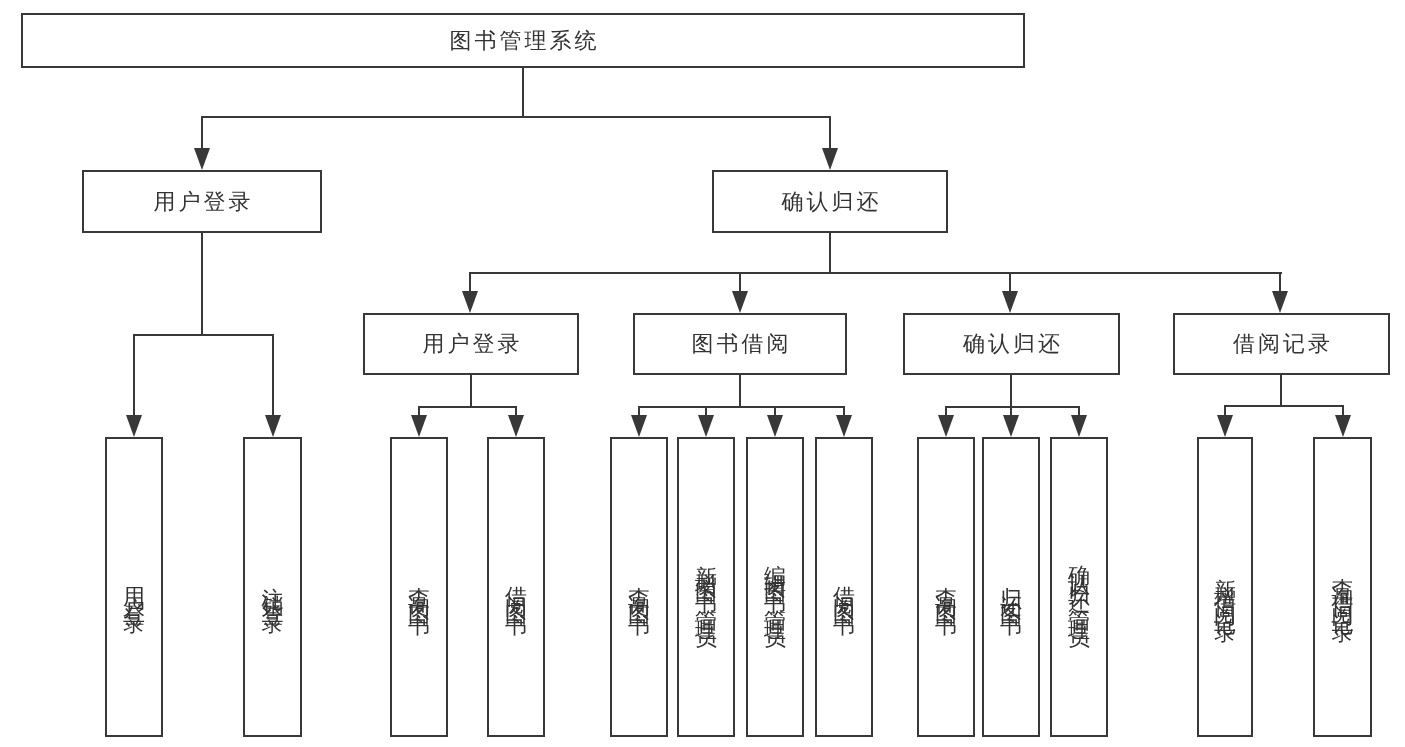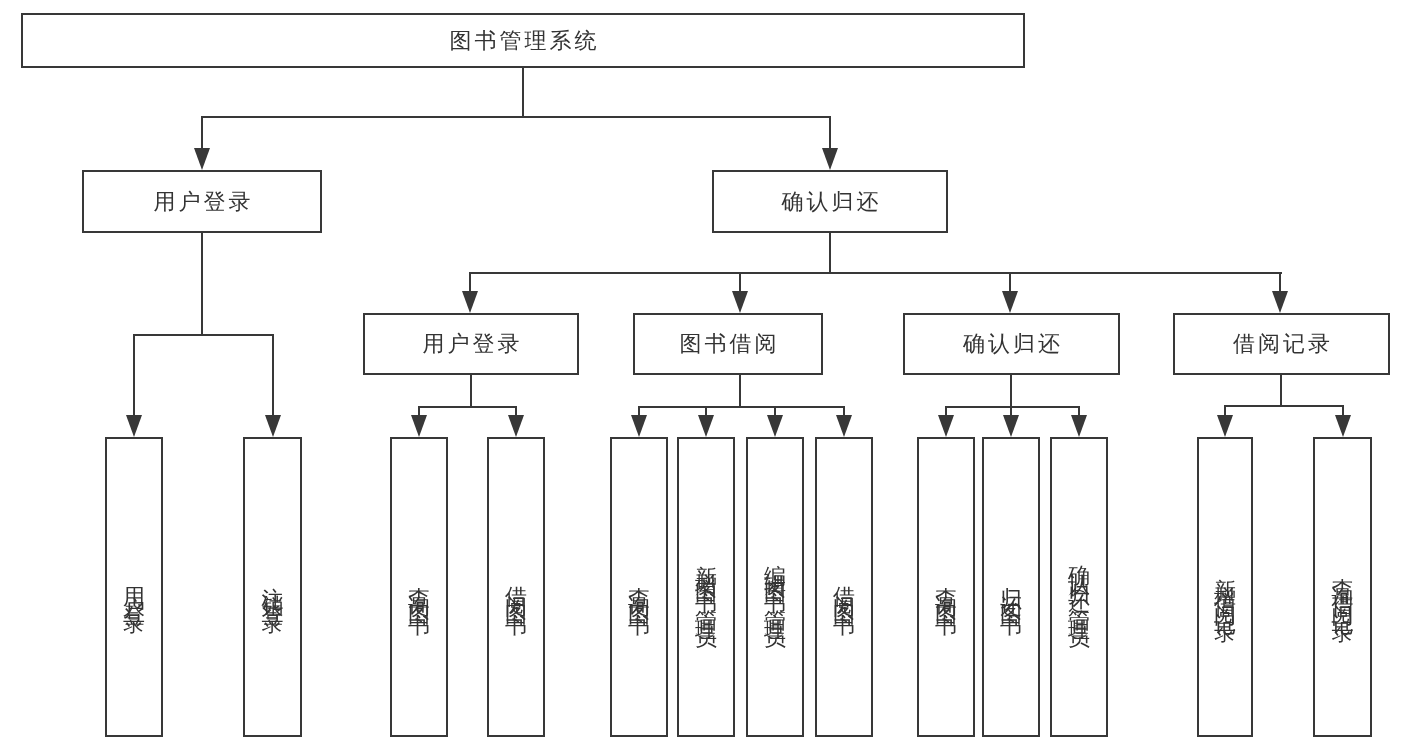--- a/index.html
+++ b/index.html
@@ -122,21 +122,21 @@
   <div class="arrow" style="left:1335px;top:415px"></div>
 
   <div class="node" style="left:21px;top:13px;width:1004px;height:55px">图书管理系统</div>
 
   <div class="node" style="left:82px;top:170px;width:240px;height:63px">用户登录</div>
 
   <div class="node" style="left:712px;top:170px;width:236px;height:63px">确认归还</div>
 
   <div class="node" style="left:363px;top:313px;width:216px;height:62px">用户登录</div>
 
-  <div class="node" style="left:633px;top:313px;width:190px;height:62px">图书借阅</div>
+  <div class="node" style="left:633px;top:313px;width:214px;height:62px">图书借阅</div>
 
   <div class="node" style="left:903px;top:313px;width:217px;height:62px">确认归还</div>
 
   <div class="node" style="left:1173px;top:313px;width:217px;height:62px">借阅记录</div>
 
   <div class="node leaf" style="left:105px;top:437px;width:58px;height:300px">
     <span>用户登录</span>
   </div>
 
   <div class="node leaf" style="left:243px;top:437px;width:59px;height:300px">

